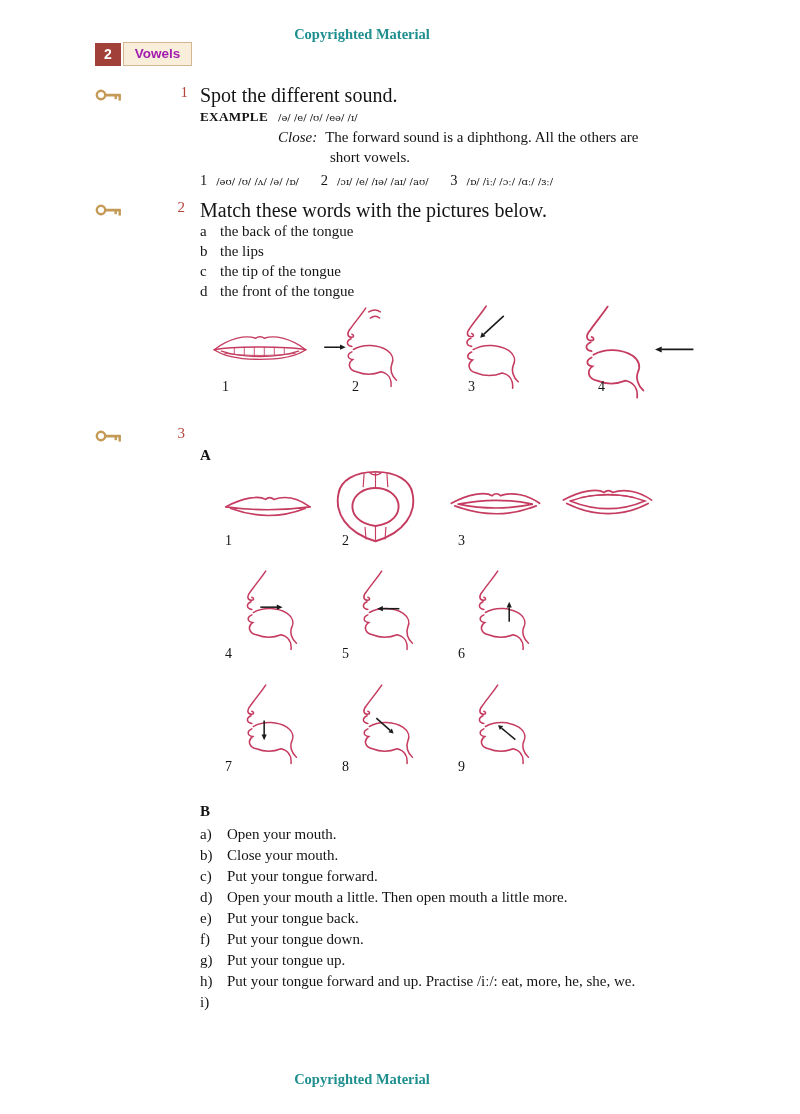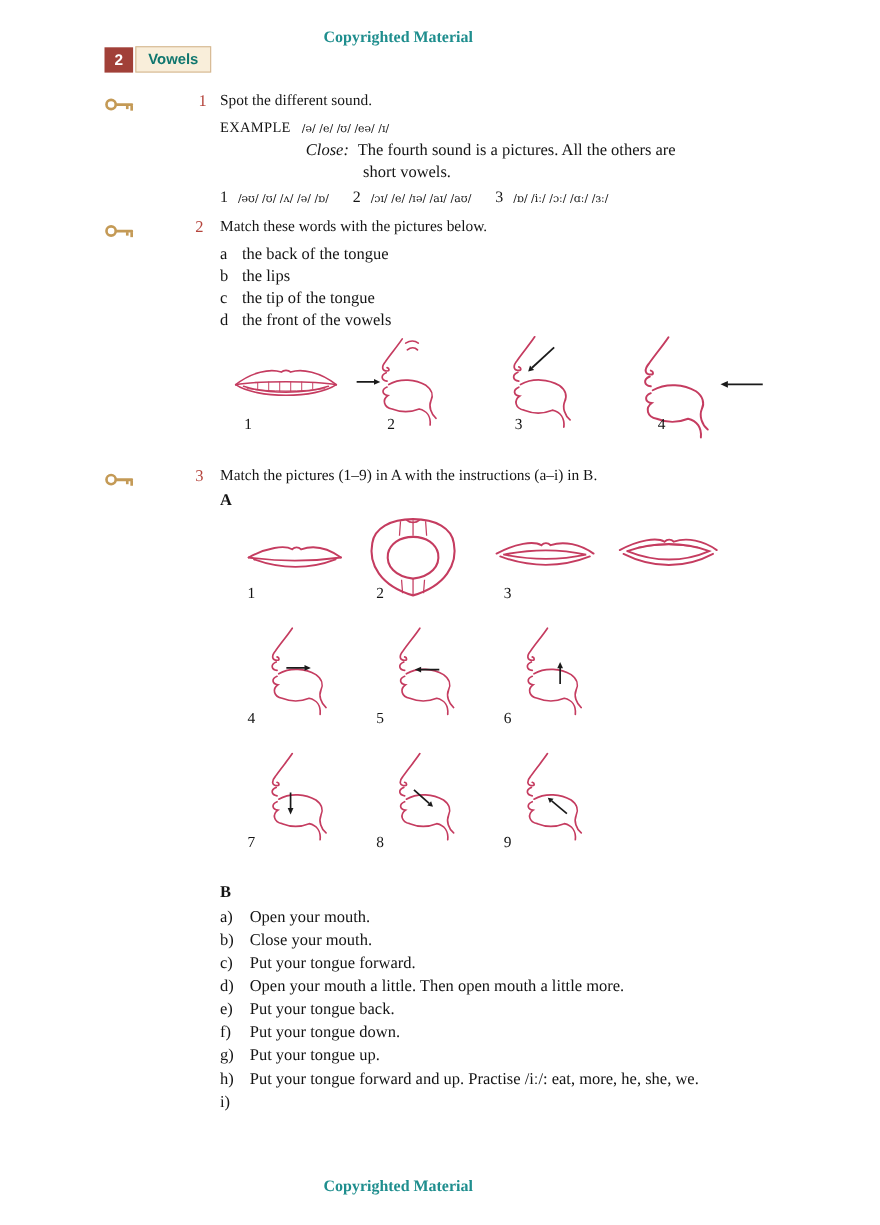--- a/index.html
+++ b/index.html
@@ -1,26 +1,26 @@
 <!DOCTYPE html>
 <html><head>
 <meta charset="utf-8">
 <style>
   *{box-sizing:border-box;margin:0;padding:0}
   body{margin:0;background:#ffffff;font-family:"Liberation Serif","DejaVu Serif",serif}
   .page{position:relative;width:724px;height:1114px;background:#fff;color:#141414;overflow:hidden;font-size:15px}
   .copyright{position:absolute;left:0;width:100%;text-align:center;color:#1f8e8e;font-weight:bold;font-size:14.5px}
   .chapter{position:absolute;left:95px;top:42px;white-space:nowrap}
   .ch-num{display:inline-block;background:#a14038;color:#fff;font-family:"Liberation Sans",sans-serif;font-weight:bold;font-size:14px;padding:3px 9px 4px;vertical-align:middle}
-  .ch-title{display:inline-block;background:#f9eeda;border:1px solid #d4b690;color:#0f766e;font-family:"Liberation Sans",sans-serif;font-weight:bold;font-size:13.5px;padding:3px 11px 4px;margin-left:2px;vertical-align:middle}
+  .ch-title{display:inline-block;background:#f9eeda;border:1px solid #d4b690;color:#a21caf;font-family:"Liberation Sans",sans-serif;font-weight:bold;font-size:13.5px;padding:3px 11px 4px;margin-left:2px;vertical-align:middle}
   .key-icon{position:absolute}
   .ex-num{position:absolute;width:32px;text-align:right;color:#b5443c;font-size:15px}
-  .ex-title{position:absolute;font-size:14px;white-space:nowrap}
+  .ex-title{position:absolute;font-size:20px;white-space:nowrap}
   .example-row{position:absolute;white-space:nowrap}
-  .example-label{font-weight:normal;font-size:13.2px;letter-spacing:.3px;margin-right:10px}
+  .example-label{font-weight:bold;font-size:13.2px;letter-spacing:.3px;margin-right:10px}
   .phon{font-family:"DejaVu Serif",serif;font-size:10px}
   .answer-line{position:absolute;white-space:nowrap}
   .answer-label{font-style:italic;margin-right:8px}
   .sounds-row{position:absolute;white-space:nowrap}
   .sound-group{display:inline-block;margin-right:18px}
   .gnum{margin-right:9px;font-size:14.5px}
   .options{position:absolute}
   .opt-row{display:flex;line-height:20px;font-size:15px}
   .opt-letter{width:20px}
   .instructions{position:absolute}
@@ -65,21 +65,21 @@
 
   <svg class="key-icon" style="left:95px;top:88px" width="27" height="14" viewBox="0 0 27 14">
       <use href="#key-shape"></use>
     </svg>
   <div class="ex-num" style="left:156px;top:84px">1</div>
   <div class="ex-title" style="left:200px;top:84px">Spot the different sound.</div>
   <div class="example-row" style="left:200px;top:108px">
     <span class="example-label">EXAMPLE</span><span class="phon">/ə/ /e/ /ʊ/ /eə/ /ɪ/</span>
   </div>
   <div class="answer-line" style="left:278px;top:129px">
-    <span class="answer-label">Close:</span><span>The fourth sound is a pictures. All the others are</span>
+    <span class="answer-label">Close:</span><span>The forward sound is a diphthong. All the others are</span>
   </div>
   <div class="answer-line" style="left:330px;top:149px">short vowels.</div>
   <div class="sounds-row" style="left:200px;top:172px">
     <span class="sound-group"><span class="gnum">1</span><span class="phon">/əʊ/ /ʊ/ /ʌ/ /ə/ /ɒ/</span></span>
     <span class="sound-group"><span class="gnum">2</span><span class="phon">/ɔɪ/ /e/ /ɪə/ /aɪ/ /aʊ/</span></span>
     <span class="sound-group"><span class="gnum">3</span><span class="phon">/ɒ/ /iː/ /ɔː/ /ɑː/ /ɜː/</span></span>
   </div>
 
   <svg class="key-icon" style="left:95px;top:203px" width="27" height="14" viewBox="0 0 27 14">
       <use href="#key-shape"></use>
@@ -94,21 +94,21 @@
     <div class="opt-row">
         <span class="opt-letter">b</span>
         <span>the lips</span>
       </div>
     <div class="opt-row">
         <span class="opt-letter">c</span>
         <span>the tip of the tongue</span>
       </div>
     <div class="opt-row">
         <span class="opt-letter">d</span>
-        <span>the front of the vowels</span>
+        <span>the front of the tongue</span>
       </div>
   </div>
 
   <div class="figure" style="left:210px;top:326px">
     <svg width="100" height="46" viewBox="0 0 140 62">
       <g class="pk">
         <path d="M6,32 C26,16 50,11 64,16 C67,13 73,13 76,16 C90,11 114,16 134,32"></path>
         <path d="M6,32 C34,27 106,27 134,32"></path>
         <path d="M6,32 C32,50 108,50 134,32"></path>
         <path d="M16,34 C46,44 94,44 124,34"></path>
@@ -144,21 +144,20 @@
   </div>
   <span class="pic-num" style="left:222px;top:379px">1</span>
   <span class="pic-num" style="left:352px;top:379px">2</span>
   <span class="pic-num" style="left:468px;top:379px">3</span>
   <span class="pic-num" style="left:598px;top:379px">4</span>
 
   <svg class="key-icon" style="left:95px;top:429px" width="27" height="14" viewBox="0 0 27 14">
       <use href="#key-shape"></use>
     </svg>
   <div class="ex-num" style="left:153px;top:425px">3</div>
-  <div class="ex-title" style="left:200px;top:425px">Match the pictures (1–9) in A with the instructions (a–i) in B.</div>
   <div class="section-label" style="left:200px;top:447px">A</div>
 
   <div class="figure" style="left:222px;top:492px">
     <svg width="92" height="28" viewBox="0 0 110 34">
       <g class="pk" stroke-width="1.8">
         <path d="M4,18 C24,7 44,4 52,9 C55,6 59,6 62,9 C76,4 92,8 106,18"></path>
         <path d="M4,18 C40,23 70,23 106,18"></path>
         <path d="M10,20 C40,31 72,31 100,20"></path>
       </g>
     </svg>

